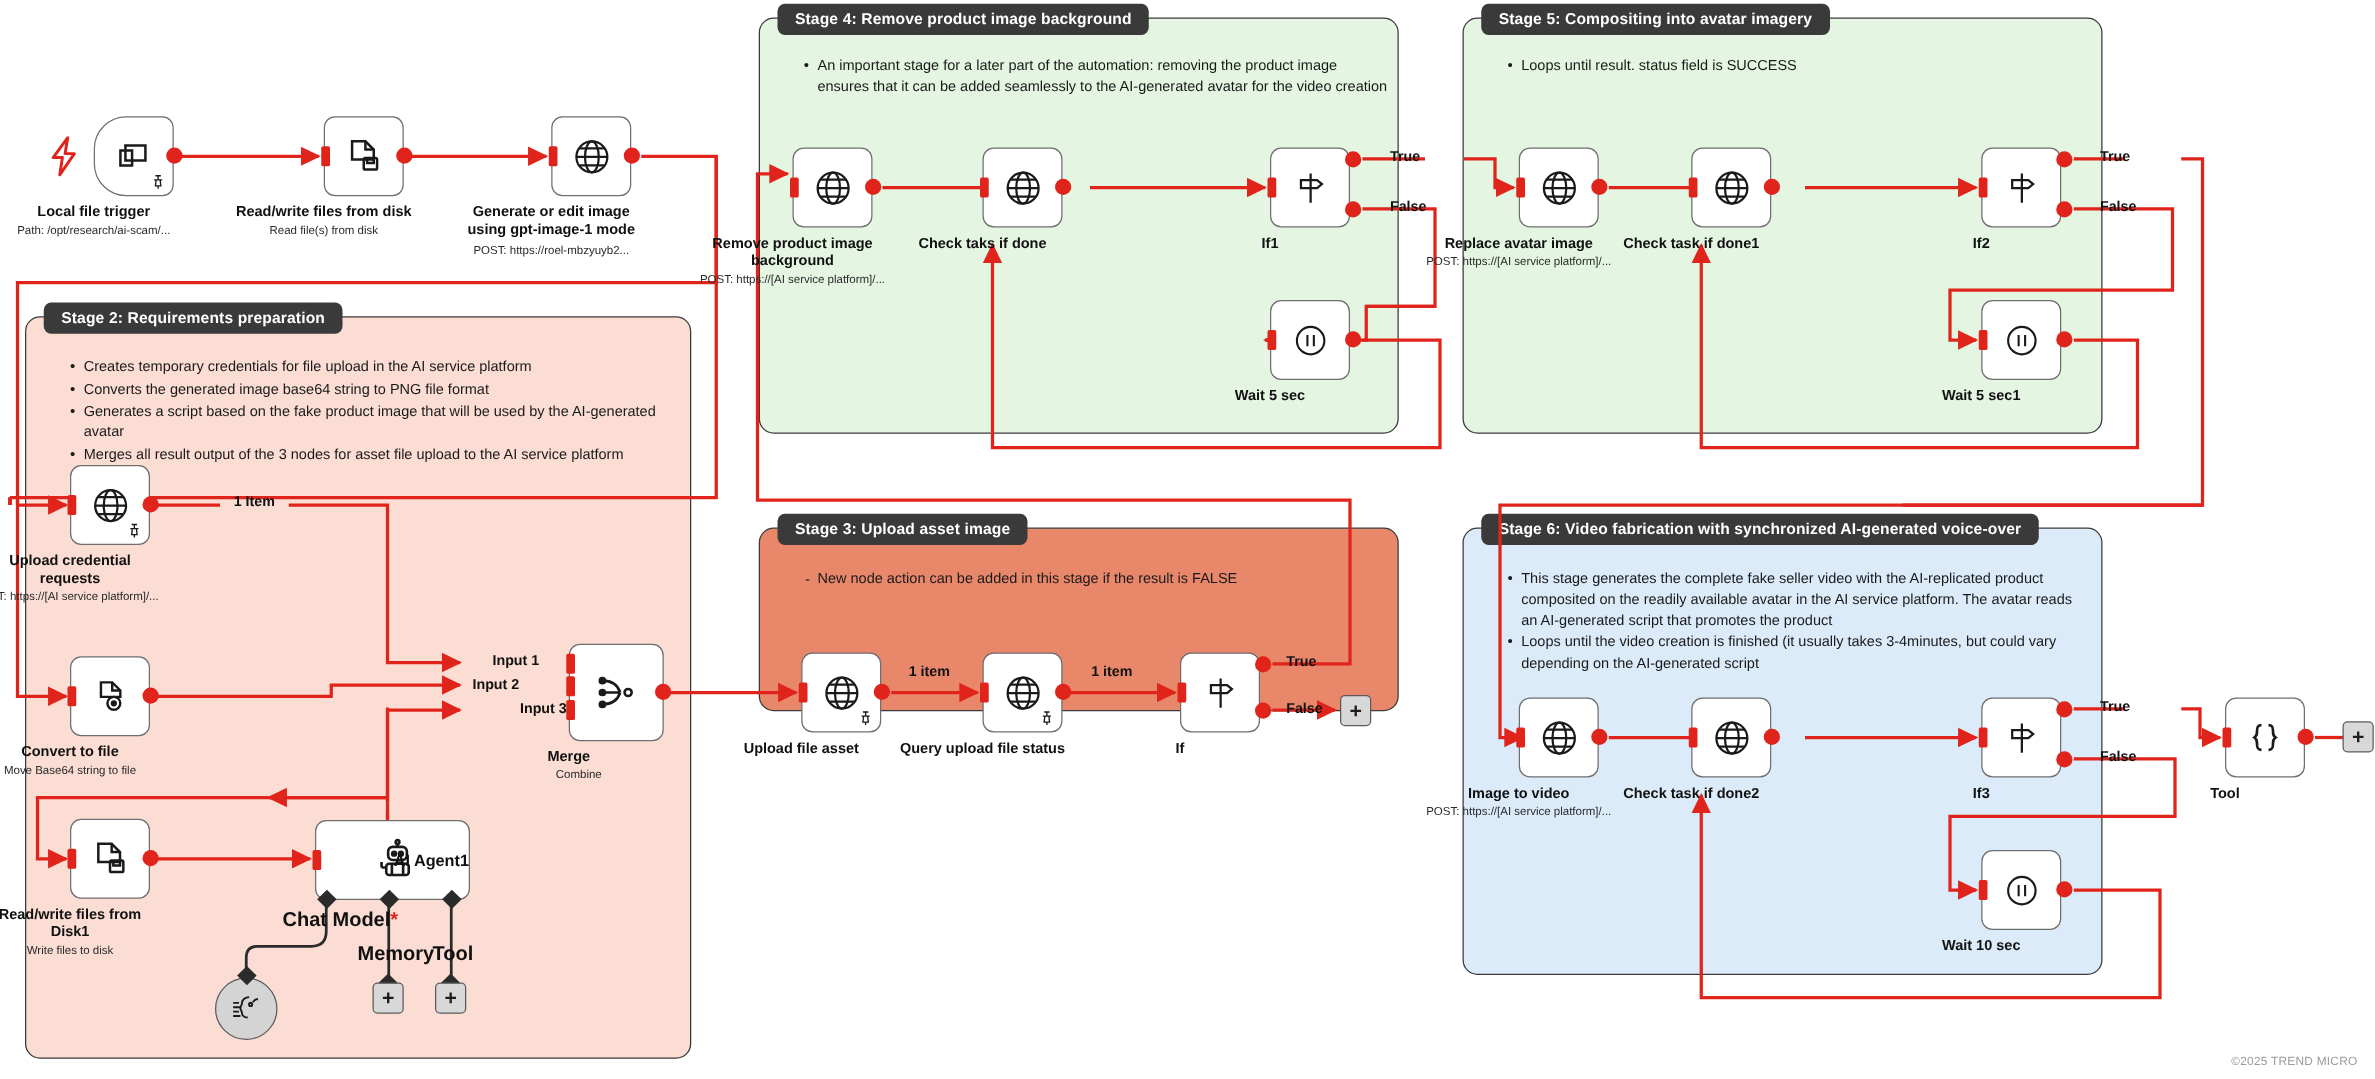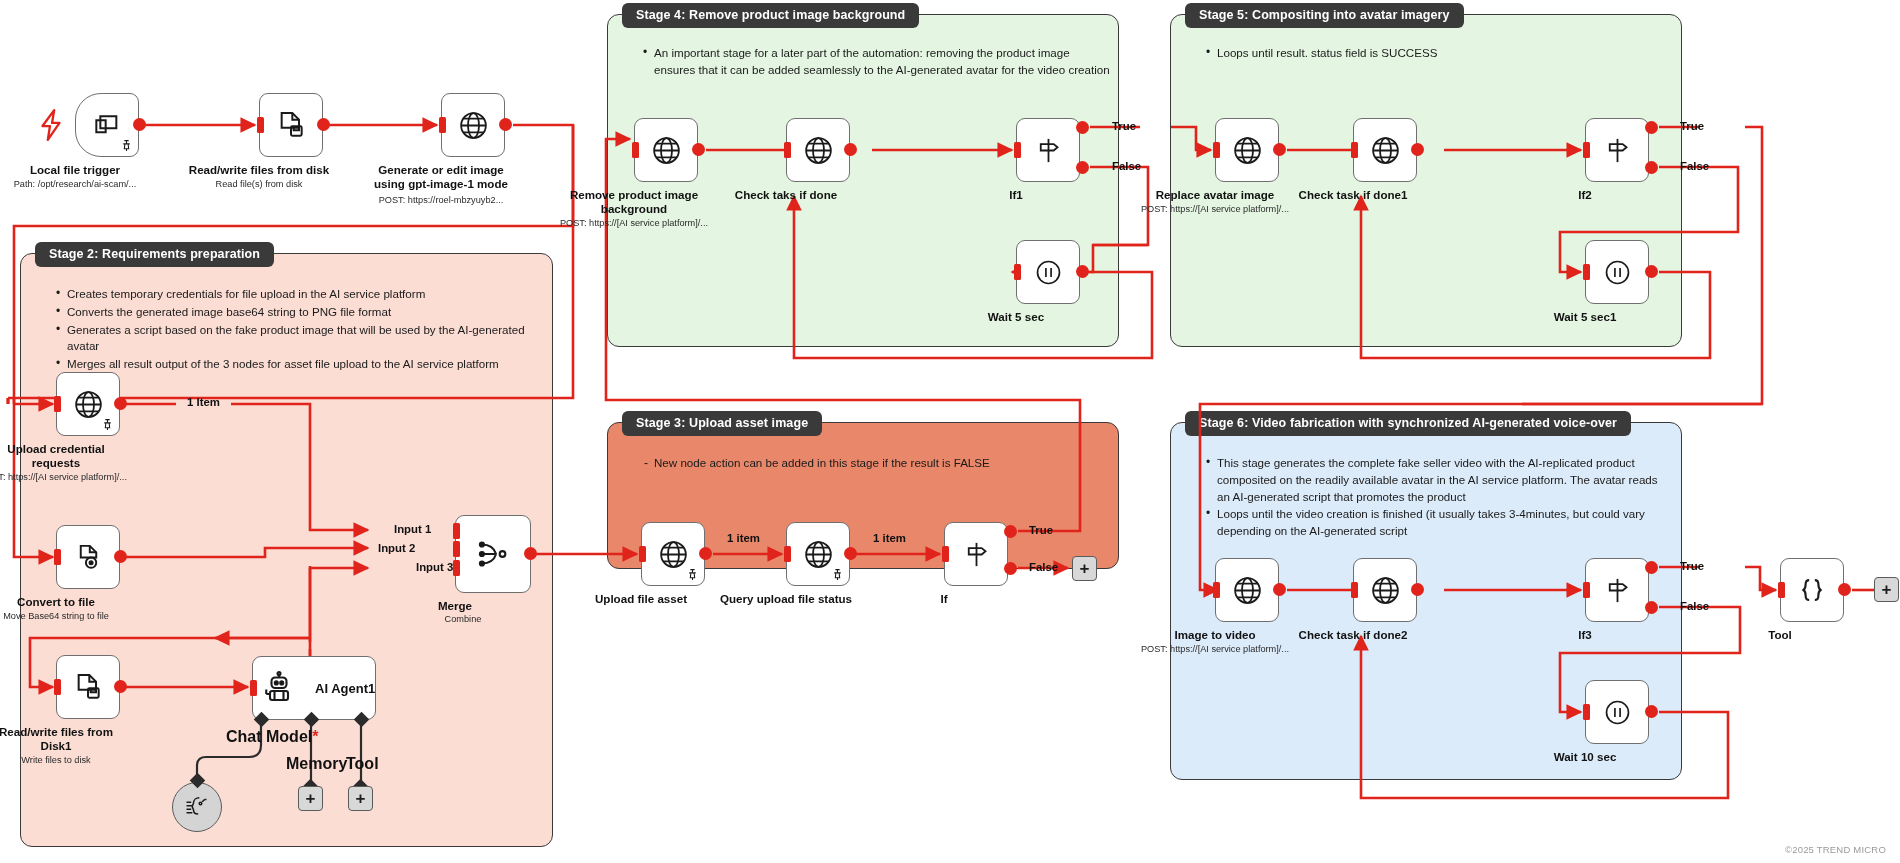--- a/index.html
+++ b/index.html
@@ -36,21 +36,21 @@
   .stage-desc.dash li:before{content:"-";left:-10px;top:0px;}
   .stage-desc p{margin:0;}
 
   
   .node{position:absolute;z-index:10;}
   .node-box{
     position:absolute;width:64px;height:64px;left:0;top:0;
     background:#ffffff;border:1.3px solid #6f6f6f;border-radius:9px;
     display:flex;align-items:center;justify-content:center;box-sizing:border-box;
   }
-  .node-box.wide{width:108px;height:62px;justify-content:flex-start;padding-left:8px;}
+  .node-box.wide{width:108px;height:62px;justify-content:center;padding-left:8px;}
   .node-box.trigger{border-top-left-radius:26px;border-bottom-left-radius:26px;}
   .node-label{
     position:absolute;top:70px;left:50%;transform:translateX(-50%);
     text-align:center;white-space:nowrap;
     font-size:11.6px;font-weight:bold;color:#111;line-height:1.22;
   }
   .node-label.two{white-space:normal;width:120px;}
   .node-sub{
     position:absolute;left:50%;transform:translateX(-50%);
     text-align:center;white-space:nowrap;

